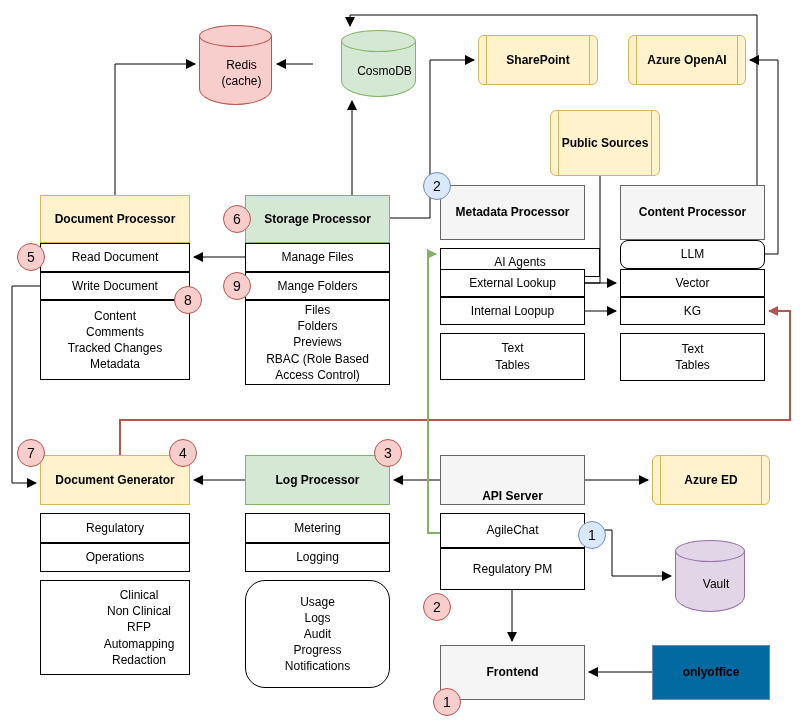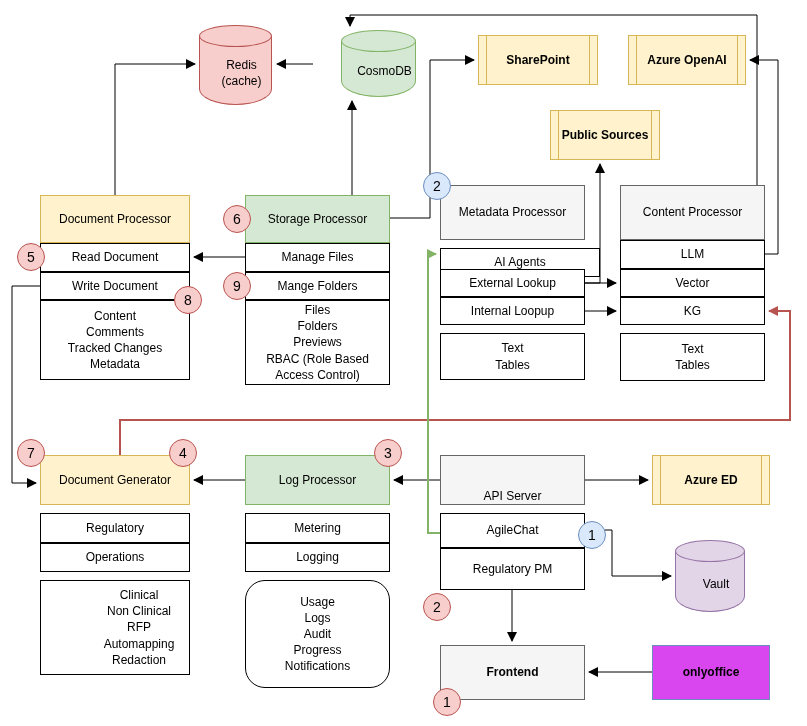--- a/index.html
+++ b/index.html
@@ -1,27 +1,27 @@
 <!DOCTYPE html>
 <html><head>
 <meta charset="utf-8">
 <style>
   html,body{margin:0;padding:0;background:#ffffff;font-family:"Liberation Sans",sans-serif;}
   #canvas{position:relative;width:807px;height:726px;background:#ffffff;overflow:hidden;}
   #wires{position:absolute;left:0;top:0;z-index:1;pointer-events:none;}
   .box{position:absolute;z-index:2;border:1px solid #000;background:#fff;display:flex;align-items:center;justify-content:center;text-align:center;font-size:12px;color:#000;box-sizing:border-box;}
   .box span,.cyl span{white-space:pre-line;line-height:1.35;}
-  .hdr{font-weight:normal;}
+  .hdr{font-weight:bold;}
   .hdr-yellow{background:#fff2cc;border-color:#d6b656;}
   .hdr-green{background:#d5e8d4;border-color:#82b366;}
   .hdr-gray{background:#f5f5f5;border-color:#666666;}
-  .proc{background:#fff2cc;border-color:#d6b656;font-weight:bold;}
+  .proc{background:#fff2cc;border-color:#d6b656;font-weight:bold;border-radius:6px;}
   .proc::before,.proc::after{content:"";position:absolute;top:0;bottom:0;width:1px;background:#d6b656;}
   .proc::before{left:7px;} .proc::after{right:7px;}
-  .blue-box{background:#d946ef;border-color:#6c8ebf;font-weight:bold;}
+  .blue-box{background:#0369a1;border-color:#6c8ebf;font-weight:bold;}
   .gray-box{background:#f5f5f5;border-color:#666666;font-weight:bold;}
   .cyl{position:absolute;z-index:2;border:1px solid;border-top:none;border-radius:0 0 50% 50% / 0 0 16px 16px;display:flex;align-items:center;justify-content:center;text-align:center;font-size:12px;box-sizing:border-box;padding-left:12px;}
   .cyl::before{content:"";position:absolute;left:-1px;right:-1px;top:-11px;height:22px;border:1px solid;border-radius:50%;background:inherit;border-color:inherit;box-sizing:border-box;}
   .cyl span{position:relative;margin-top:6px;}
   .cyl-red{background:#f8cecc;border-color:#b85450;}
   .cyl-green{background:#d5e8d4;border-color:#82b366;}
   .cyl-purple{background:#e1d5e7;border-color:#9673a6;}
   .badge{position:absolute;z-index:3;width:28px;height:28px;border-radius:50%;border:1px solid;display:flex;align-items:center;justify-content:center;font-size:14px;color:#000;box-sizing:border-box;}
   .badge-red{background:#f8cecc;border-color:#b85450;}
   .badge-blue{background:#dae8fc;border-color:#6c8ebf;}
@@ -76,21 +76,21 @@
   <div class="cyl cyl-purple" style="left:675px;top:551px;width:70px;height:61px;">
       <span>Vault</span>
     </div>
 
   <div class="box proc" style="left:478px;top:35px;width:120px;height:50px;">
       <span>SharePoint</span>
     </div>
   <div class="box proc" style="left:628px;top:35px;width:118px;height:50px;">
       <span>Azure OpenAI</span>
     </div>
-  <div class="box proc" style="left:550px;top:110px;width:110px;height:50px;">
+  <div class="box proc" style="left:550px;top:110px;width:110px;height:66px;">
       <span>Public Sources</span>
     </div>
   <div class="box proc" style="left:652px;top:455px;width:118px;height:50px;">
       <span>Azure ED</span>
     </div>
 
   <div class="box hdr hdr-yellow" style="left:40px;top:195px;width:150px;height:48px;">
       <span>Document Processor</span>
     </div>
   <div class="box" style="left:40px;top:243px;width:150px;height:29px;">
@@ -136,21 +136,21 @@
       <span>Internal Loopup</span>
     </div>
   <div class="box" style="left:440px;top:333px;width:145px;height:47px;">
       <span>Text
 Tables</span>
     </div>
 
   <div class="box hdr hdr-gray" style="left:620px;top:185px;width:145px;height:55px;">
       <span>Content Processor</span>
     </div>
-  <div class="box" style="left:620px;top:240px;width:145px;height:29px;">
+  <div class="box" style="left:620px;top:240px;width:145px;height:29px;border-radius:8px;">
       <span>LLM</span>
     </div>
   <div class="box" style="left:620px;top:269px;width:145px;height:28px;">
       <span>Vector</span>
     </div>
   <div class="box" style="left:620px;top:297px;width:145px;height:28px;">
       <span>KG</span>
     </div>
   <div class="box" style="left:620px;top:333px;width:145px;height:48px;">
       <span>Text

